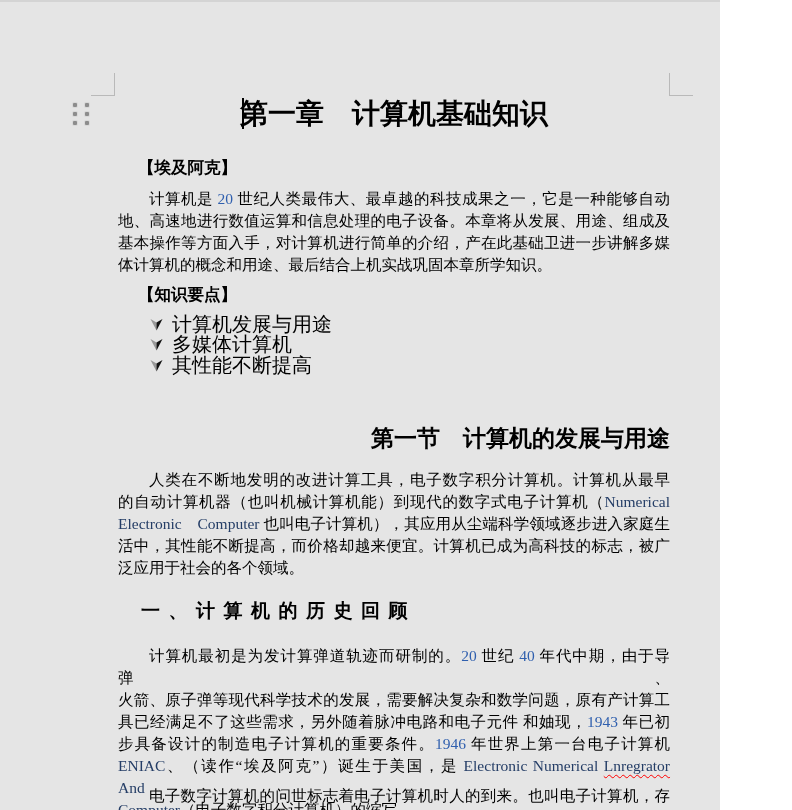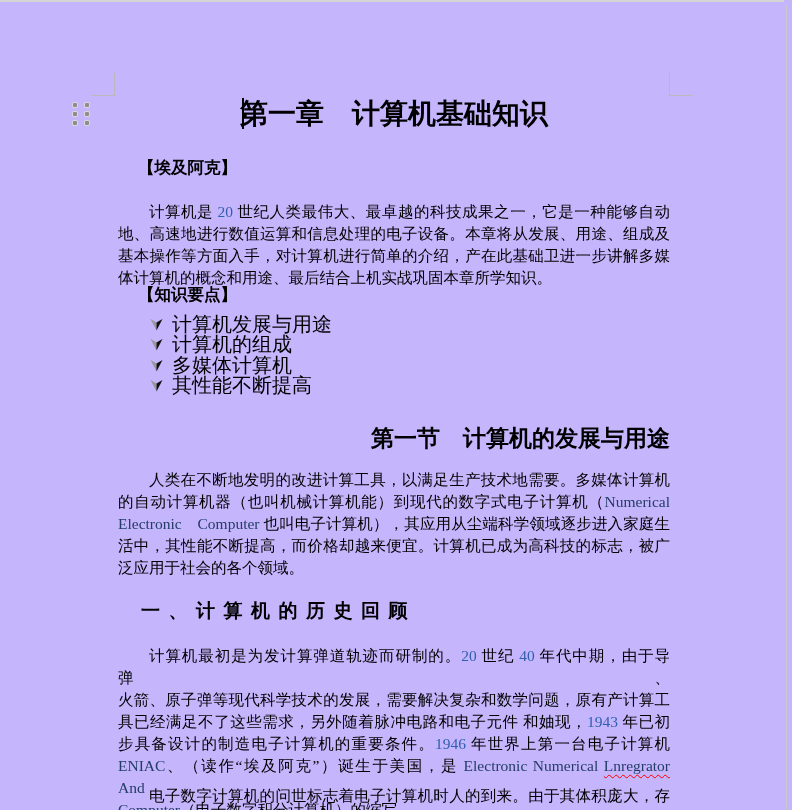--- a/index.html
+++ b/index.html
@@ -1,40 +1,40 @@
 <!DOCTYPE html>
 <html style="--num: #2f5fae; --lat: #243d66; --squiggle: #ff0000; --mark: #b9b9b9; --edge: #c9c9c9;"><head>
 <meta charset="utf-8">
 <style>
   :root{
     --num:#2f5fae; --lat:#243d66; --squiggle:#ff0000; --mark:#b9b9b9; --edge:#c9c9c9;
   }
   *{box-sizing:border-box;}
   html,body{margin:0;padding:0;background:#ffffff;}
   body{font-family:"Liberation Serif","DejaVu Serif",serif;color:#000;}
-  .page{position:relative;width:792px;height:810px;overflow:hidden;background:#c4b5fd;}
+  .page{position:relative;width:720px;height:810px;overflow:hidden;background:#e5e5e5;}
 
   
   .top-edge{position:absolute;left:0;top:0;width:784px;height:2px;background:#d4d4d4;}
   .right-edge{position:absolute;left:786px;top:5px;width:1px;height:805px;background:var(--edge);}
   .bmark{position:absolute;width:24px;height:23px;}
   .bmark.tl{left:91px;top:73px;border-right:1px solid var(--mark);border-bottom:1px solid var(--mark);}
   .bmark.tr{left:669px;top:73px;border-left:1px solid var(--mark);border-bottom:1px solid var(--mark);}
   .drag-handle{position:absolute;left:73px;top:103px;display:grid;grid-template-columns:repeat(2,4px);grid-auto-rows:4px;column-gap:8px;row-gap:5px;cursor:move;}
   .drag-handle .dot{width:4px;height:4px;background:#8d8d8d;border-radius:1px;box-shadow:0 0 0 1px #d9d9d9;}
   .caret{position:absolute;left:242px;top:98px;width:2px;height:31px;background:#000;}
 
   
   .chapter-title{position:absolute;left:118px;top:95px;width:552px;text-align:center;
     font-size:28px;font-weight:bold;line-height:38px;white-space:nowrap;}
   .label-head{position:absolute;left:138px;font-size:16.5px;font-weight:bold;line-height:22px;white-space:nowrap;}
   .label-goal{top:157px;}
   .label-points{top:284px;}
   .para{position:absolute;left:118px;width:552px;font-size:15.5px;line-height:22px;}
-  .para-intro{top:201px;}
+  .para-intro{top:188px;}
   .para-development{top:469px;}
   .para-history-a{top:645px;}
   .para-history-b{top:785px;}
   .line{text-align:justify;text-align-last:justify;}
   .line.last{text-align-last:left;}
   .line.indent{text-indent:31px;}
   .num{color:var(--num);}
   .lat{color:var(--lat);}
   .misspell{text-decoration:underline;text-decoration-style:wavy;text-decoration-color:var(--squiggle);
     text-decoration-thickness:1px;text-underline-offset:3px;text-decoration-skip-ink:none;}
@@ -88,56 +88,49 @@
         <polygon points="6.5,12.5 0.5,1 6.5,4.5" fill="#999"></polygon>
           <polygon points="6.5,12.5 12.5,1 6.5,4.5" fill="#111"></polygon>
       </svg>
       <span>计算机发展与用途</span>
     </div>
     <div class="bullet-item">
       <svg class="arrow" viewBox="0 0 13 13">
         <polygon points="6.5,12.5 0.5,1 6.5,4.5" fill="#999"></polygon>
           <polygon points="6.5,12.5 12.5,1 6.5,4.5" fill="#111"></polygon>
       </svg>
-      <span>计算机的组成</span>
-    </div>
-    <div class="bullet-item">
-      <svg class="arrow" viewBox="0 0 13 13">
-        <polygon points="6.5,12.5 0.5,1 6.5,4.5" fill="#999"></polygon>
-          <polygon points="6.5,12.5 12.5,1 6.5,4.5" fill="#111"></polygon>
-      </svg>
       <span>多媒体计算机</span>
     </div>
     <div class="bullet-item">
       <svg class="arrow" viewBox="0 0 13 13">
         <polygon points="6.5,12.5 0.5,1 6.5,4.5" fill="#999"></polygon>
           <polygon points="6.5,12.5 12.5,1 6.5,4.5" fill="#111"></polygon>
       </svg>
       <span>其性能不断提高</span>
     </div>
   </div>
 
   <h2 class="section-heading" style="margin:0;">第一节　计算机的发展与用途</h2>
 
   <div class="para para-development">
-    <div class="line indent">人类在不断地发明的改进计算工具，以满足生产技术地需要。多媒体计算机</div>
+    <div class="line indent">人类在不断地发明的改进计算工具，电子数字积分计算机。计算机从最早</div>
     <div class="line">的自动计算机器（也叫机械计算机能）到现代的数字式电子计算机（<span class="lat">Numerical</span></div>
     <div class="line"><span class="lat">Electronic</span>　<span class="lat">Computer</span> 也叫电子计算机），其应用从尘端科学领域逐步进入家庭生</div>
     <div class="line">活中，其性能不断提高，而价格却越来便宜。计算机已成为高科技的标志，被广</div>
     <div class="line last">泛应用于社会的各个领域。</div>
   </div>
 
   <h3 class="subsection-heading" style="margin:0;text-align:center;">一、计算机的历史回顾</h3>
 
   <div class="para para-history-a">
     <div class="line indent">计算机最初是为发计算弹道轨迹而研制的。<span class="num">20</span> 世纪 <span class="num">40</span> 年代中期，由于导弹、</div>
     <div class="line">火箭、原子弹等现代科学技术的发展，需要解决复杂和数学问题，原有产计算工</div>
     <div class="line">具已经满足不了这些需求，另外随着脉冲电路和电子元件 和妯现，<span class="num">1943</span> 年已初</div>
     <div class="line">步具备设计的制造电子计算机的重要条件。<span class="num">1946</span> 年世界上第一台电子计算机</div>
     <div class="line"><span class="lat">ENIAC</span>、（读作“埃及阿克”）诞生于美国，是 <span class="lat">Electronic</span> <span class="lat">Numerical</span> <span class="lat misspell">Lnregrator</span>　<span class="lat">And</span></div>
     <div class="line last"><span class="lat">Computer</span>（电子数字积分计算机）的缩写。</div>
   </div>
 
   <div class="para para-history-b">
-    <div class="line indent">电子数字计算机的问世标志着电子计算机时人的到来。由于其体积庞大，存</div>
+    <div class="line indent">电子数字计算机的问世标志着电子计算机时人的到来。也叫电子计算机，存</div>
   </div>
 
 </div>
 
 </body></html>

